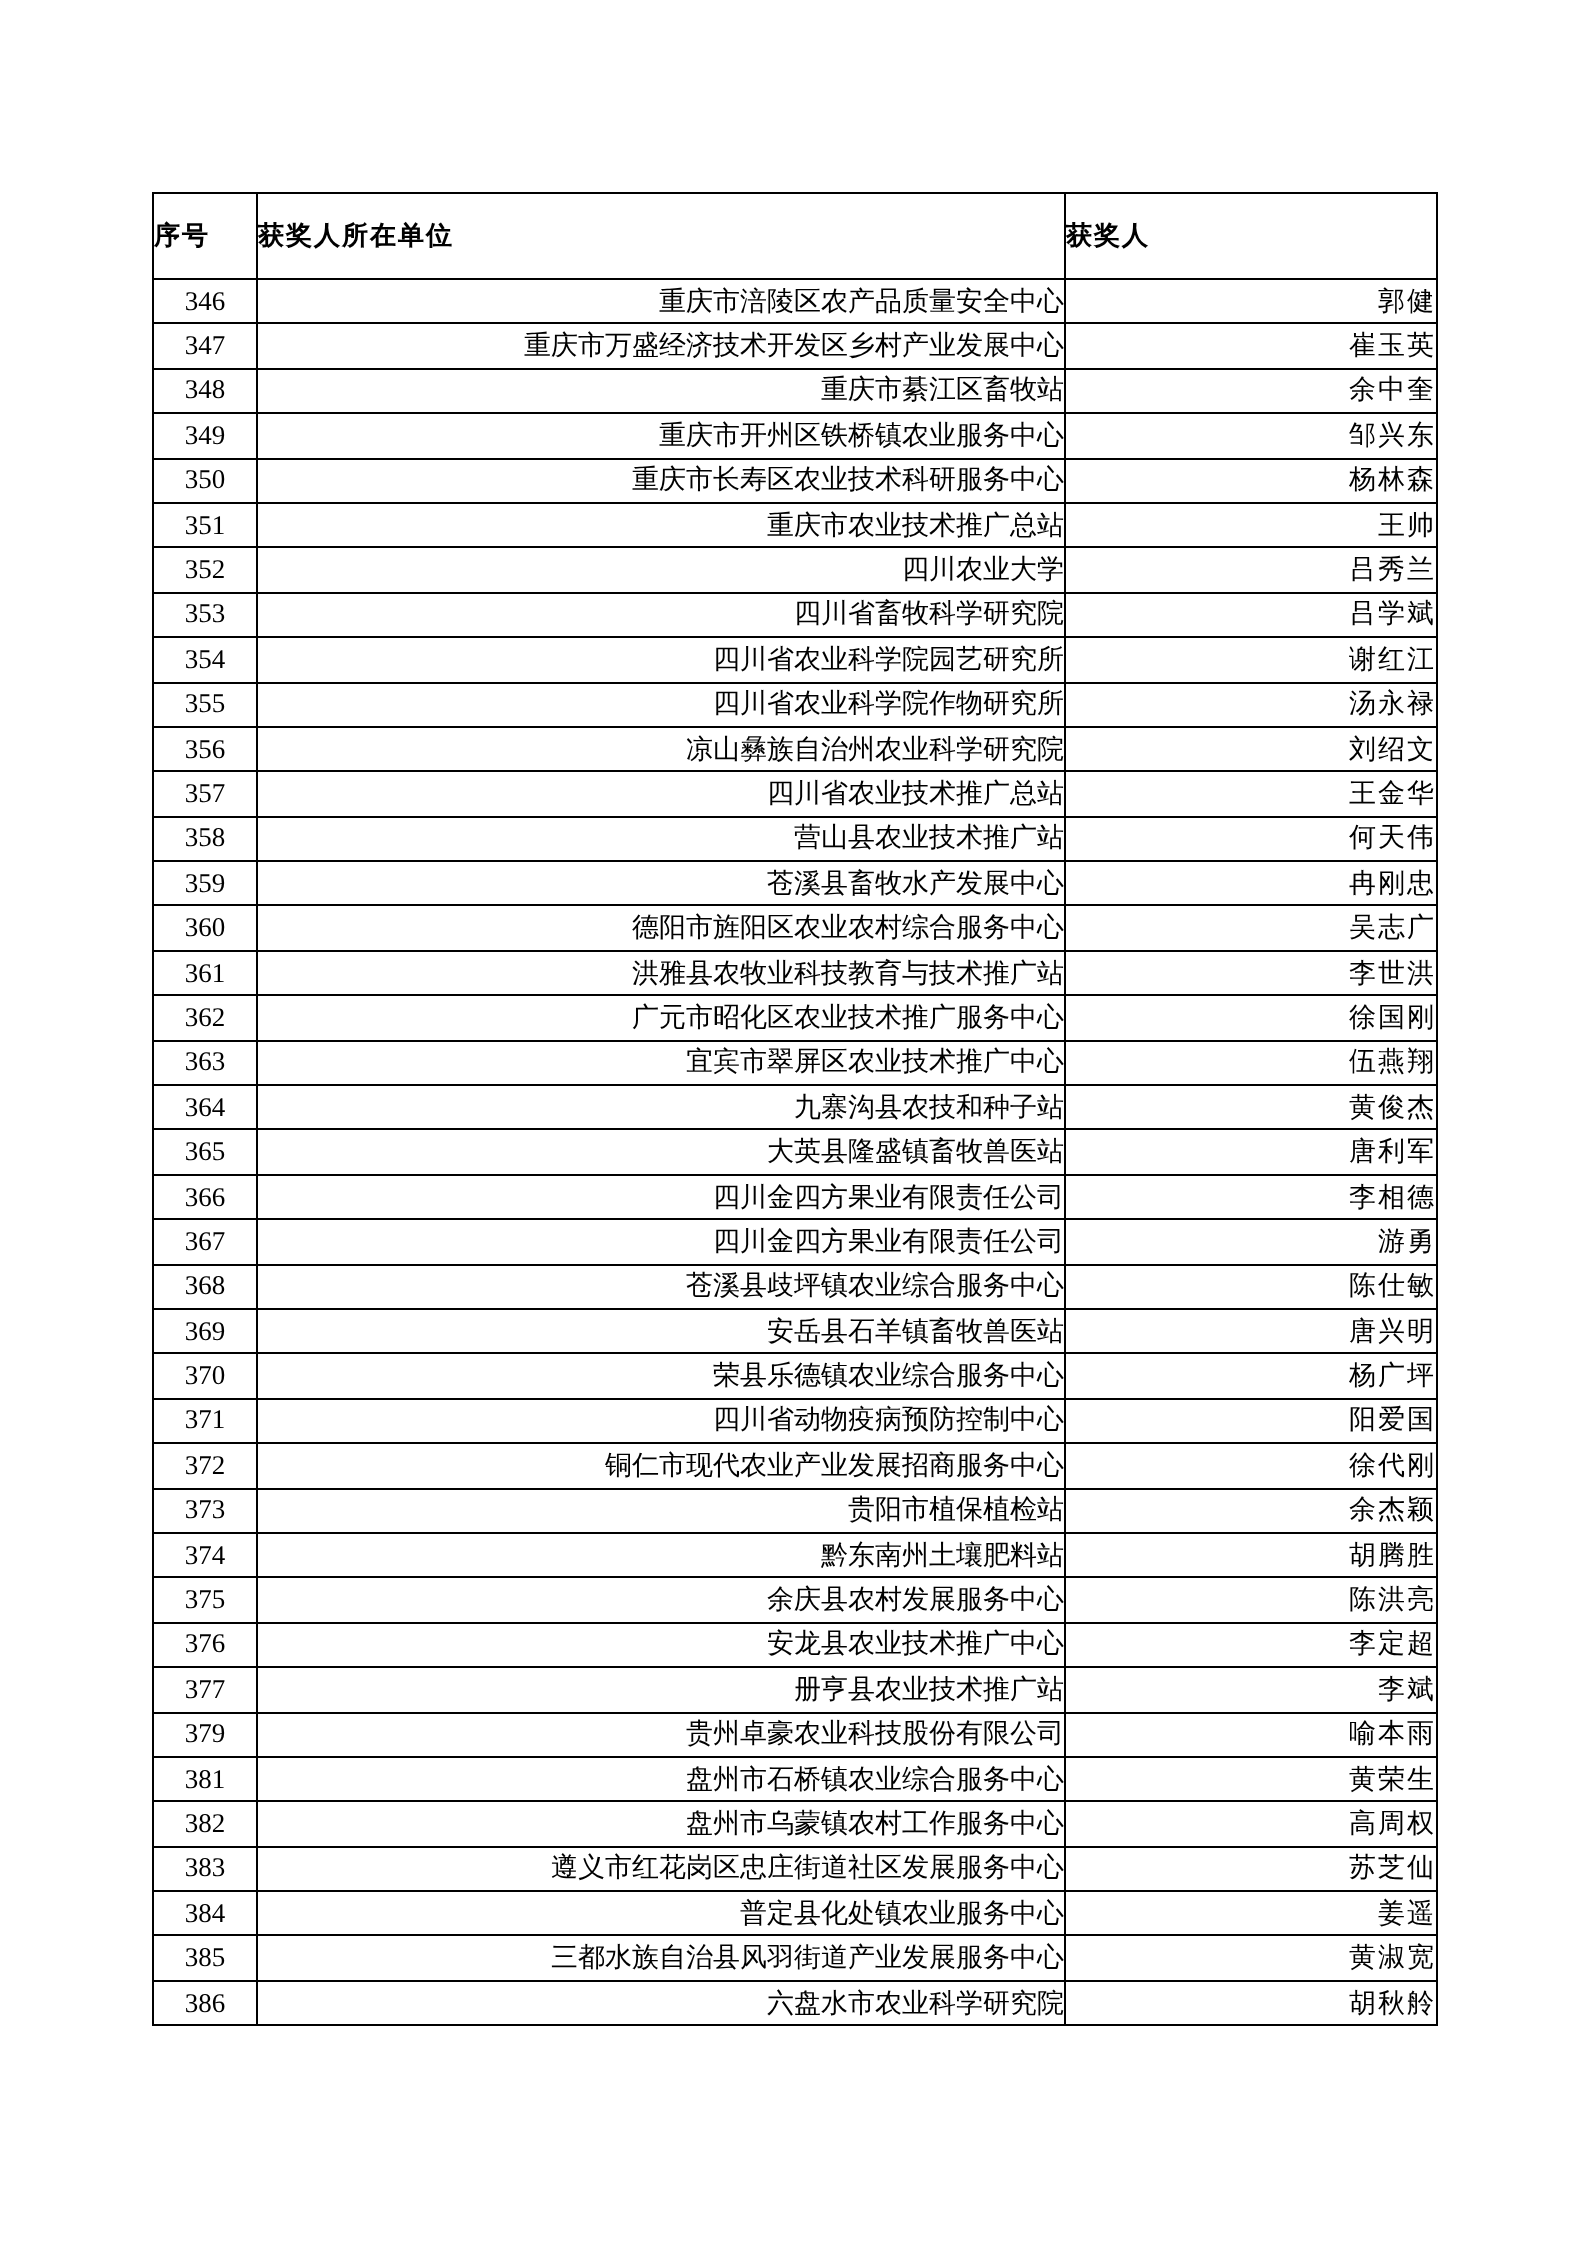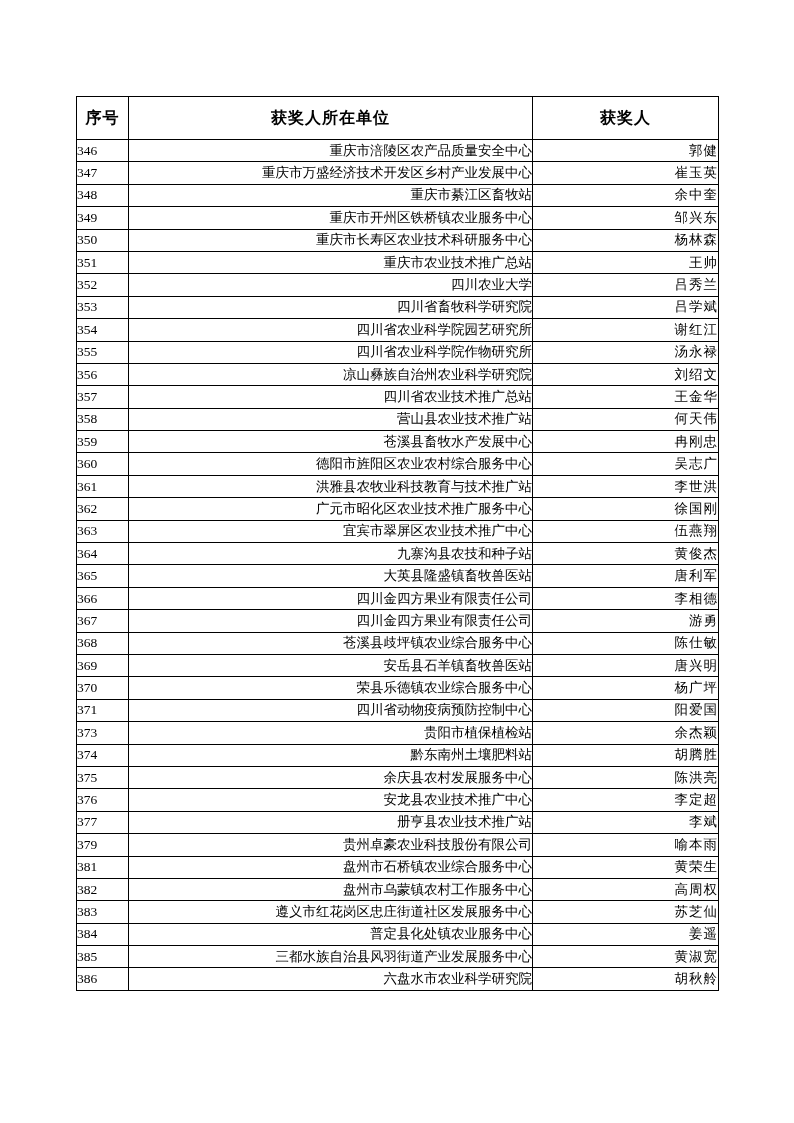--- a/index.html
+++ b/index.html
@@ -39,30 +39,31 @@
 
   table.award-table th,
   table.award-table td {
     border: 1px solid #000000;
     padding: 0;
     font-weight: normal;
     vertical-align: middle;
   }
   table.award-table thead th {
     height: 42px;
-    font-size: 16px;
+    font-size: 13px;
     font-weight: bold;
-    text-align: center;
+    text-align: left;
     letter-spacing: 1px;
   }
   table.award-table tbody td {
     height: 21.4px;
     font-size: 13.5px;
   }
   td.seq {
+    text-align: center;
     font-family: "Liberation Serif", "DejaVu Serif", serif;
   }
   td.unit {
     text-align: right;
     padding-left: 6px;
     letter-spacing: 0px;
   }
   td.name {
     text-align: right;
     letter-spacing: 1px;
@@ -212,20 +213,25 @@
             <td class="seq">370</td>
             <td class="unit">荣县乐德镇农业综合服务中心</td>
             <td class="name">杨广坪</td>
           </tr>
           <tr>
             <td class="seq">371</td>
             <td class="unit">四川省动物疫病预防控制中心</td>
             <td class="name">阳爱国</td>
           </tr>
           <tr>
+            <td class="seq">372</td>
+            <td class="unit">铜仁市现代农业产业发展招商服务中心</td>
+            <td class="name">徐代刚</td>
+          </tr>
+          <tr>
             <td class="seq">373</td>
             <td class="unit">贵阳市植保植检站</td>
             <td class="name">余杰颖</td>
           </tr>
           <tr>
             <td class="seq">374</td>
             <td class="unit">黔东南州土壤肥料站</td>
             <td class="name">胡腾胜</td>
           </tr>
           <tr>

